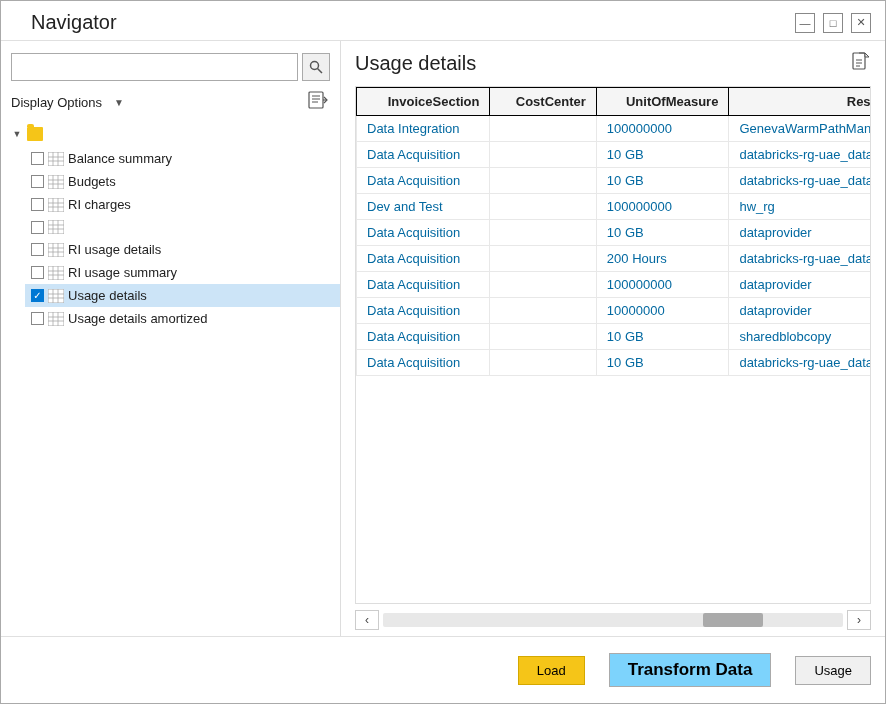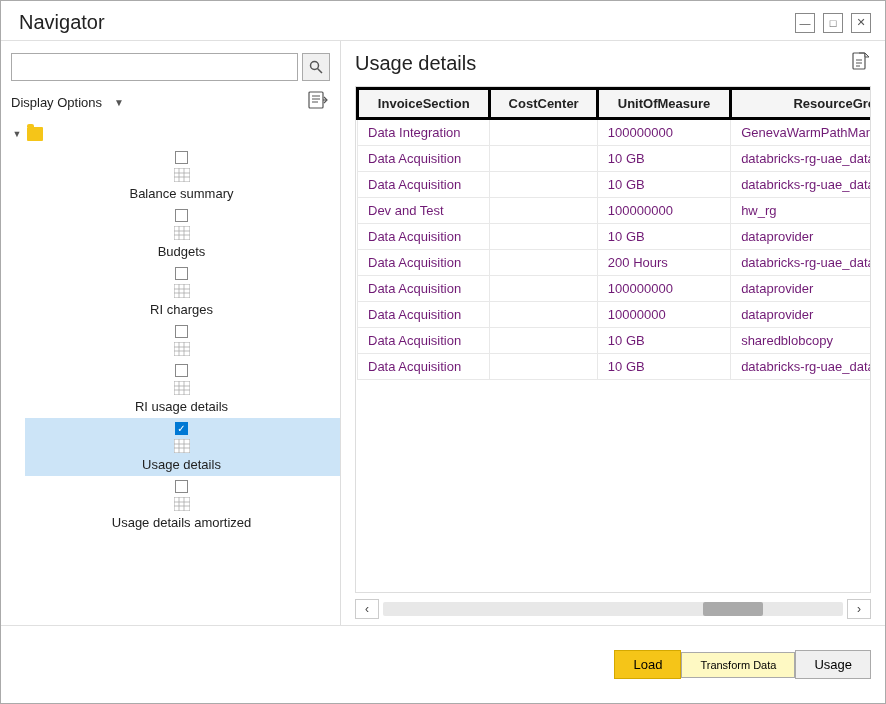--- a/index.html
+++ b/index.html
@@ -19,21 +19,21 @@
       height: 704px;
       display: flex;
       flex-direction: column;
       box-shadow: 2px 2px 8px rgba(0,0,0,0.3);
       position: relative;
     }
     .title-bar {
       display: flex;
       align-items: center;
       justify-content: space-between;
-      padding: 10px 14px 6px 18px;
+      padding: 10px 14px 6px 30px;
       border-bottom: 1px solid #e0e0e0;
       background: #fff;
     }
     .title-bar-title {
       font-size: 20px;
       font-weight: 300;
       color: #222;
     }
     .title-bar-controls {
       display: flex;
@@ -125,21 +125,20 @@
       padding: 0 0 0 4px;
     }
     .tree-item {
       display: flex;
       align-items: center;
       padding: 4px 8px 4px 6px;
       cursor: pointer;
       user-select: none;
       gap: 4px;
       white-space: nowrap;
-      flex-direction: column;
     }
     .tree-item.selected { background: #cce4f7; }
     .tree-root {
       display: flex;
       align-items: center;
       padding: 4px 8px 6px 6px;
       gap: 4px;
     }
     .folder-icon {
       width: 16px;
@@ -220,33 +219,33 @@
       overflow: auto;
       border: 1px solid #ddd;
     }
     table {
       border-collapse: collapse;
       width: 100%;
       min-width: 600px;
     }
     thead th {
       background: #f5f5f5;
-      border: 3px solid #000000;
+      border: 1px solid #000000;
       padding: 6px 10px;
-      text-align: center;
+      text-align: right;
       font-weight: 600;
       font-size: 13px;
       color: #222;
       white-space: nowrap;
     }
     tbody td {
       border: 1px solid #e8e8e8;
       padding: 5px 10px;
       font-size: 13px;
-      color: #701a75;
+      color: #0369a1;
       white-space: nowrap;
     }
     .scroll-bar-row {
       display: flex;
       align-items: center;
       padding: 6px 0 6px 0;
       gap: 4px;
     }
     .scroll-arrow {
       width: 24px;
@@ -274,39 +273,40 @@
       width: 60px;
       height: 100%;
       background: #aaa;
       border-radius: 2px;
     }
     
     .footer {
       display: flex;
       align-items: center;
       justify-content: flex-end;
-      padding: 24px 14px;
-      gap: 0;
+      padding: 16px 14px;
+      gap: 24px;
       border-top: 1px solid #e0e0e0;
       background: #fff;
     }
     .btn-load {
       background: #f5c518;
       border: 1px solid #d4a800;
       padding: 6px 18px;
       font-size: 13px;
       cursor: pointer;
       font-weight: 500;
     }
     .btn-transform {
-      background: #fef9c3;
+      background: #7dd3fc;
       border: 1px solid #aaa;
       padding: 6px 18px;
-      font-size: 11px;
-      cursor: pointer;
+      font-size: 17px;
+      cursor: pointer;
+      font-weight: bold;
     }
     .btn-cancel {
       background: #f0f0f0;
       border: 1px solid #aaa;
       padding: 6px 18px;
       font-size: 13px;
       cursor: pointer;
     }
   </style>
 </head>
@@ -417,20 +417,31 @@
             <svg width="16" height="14" viewBox="0 0 16 14">
               <rect x="0" y="0" width="16" height="14" fill="#fff" stroke="#aaa" stroke-width="1"></rect>
               <line x1="0" y1="5" x2="16" y2="5" stroke="#aaa" stroke-width="0.8"></line>
               <line x1="0" y1="9" x2="16" y2="9" stroke="#aaa" stroke-width="0.8"></line>
               <line x1="5" y1="0" x2="5" y2="14" stroke="#aaa" stroke-width="0.8"></line>
               <line x1="10" y1="0" x2="10" y2="14" stroke="#aaa" stroke-width="0.8"></line>
             </svg>
             <span class="tree-label">RI usage details</span>
           </div>
 
+          <div class="tree-item">
+            <span class="checkbox"></span>
+            <svg width="16" height="14" viewBox="0 0 16 14">
+              <rect x="0" y="0" width="16" height="14" fill="#fff" stroke="#aaa" stroke-width="1"></rect>
+              <line x1="0" y1="5" x2="16" y2="5" stroke="#aaa" stroke-width="0.8"></line>
+              <line x1="0" y1="9" x2="16" y2="9" stroke="#aaa" stroke-width="0.8"></line>
+              <line x1="5" y1="0" x2="5" y2="14" stroke="#aaa" stroke-width="0.8"></line>
+              <line x1="10" y1="0" x2="10" y2="14" stroke="#aaa" stroke-width="0.8"></line>
+            </svg>
+            <span class="tree-label">RI usage summary</span>
+          </div>
 
           <div class="tree-item selected">
             <span class="checkbox checked">✓</span>
             <svg width="16" height="14" viewBox="0 0 16 14">
               <rect x="0" y="0" width="16" height="14" fill="#fff" stroke="#aaa" stroke-width="1"></rect>
               <line x1="0" y1="5" x2="16" y2="5" stroke="#aaa" stroke-width="0.8"></line>
               <line x1="0" y1="9" x2="16" y2="9" stroke="#aaa" stroke-width="0.8"></line>
               <line x1="5" y1="0" x2="5" y2="14" stroke="#aaa" stroke-width="0.8"></line>
               <line x1="10" y1="0" x2="10" y2="14" stroke="#aaa" stroke-width="0.8"></line>
             </svg>

